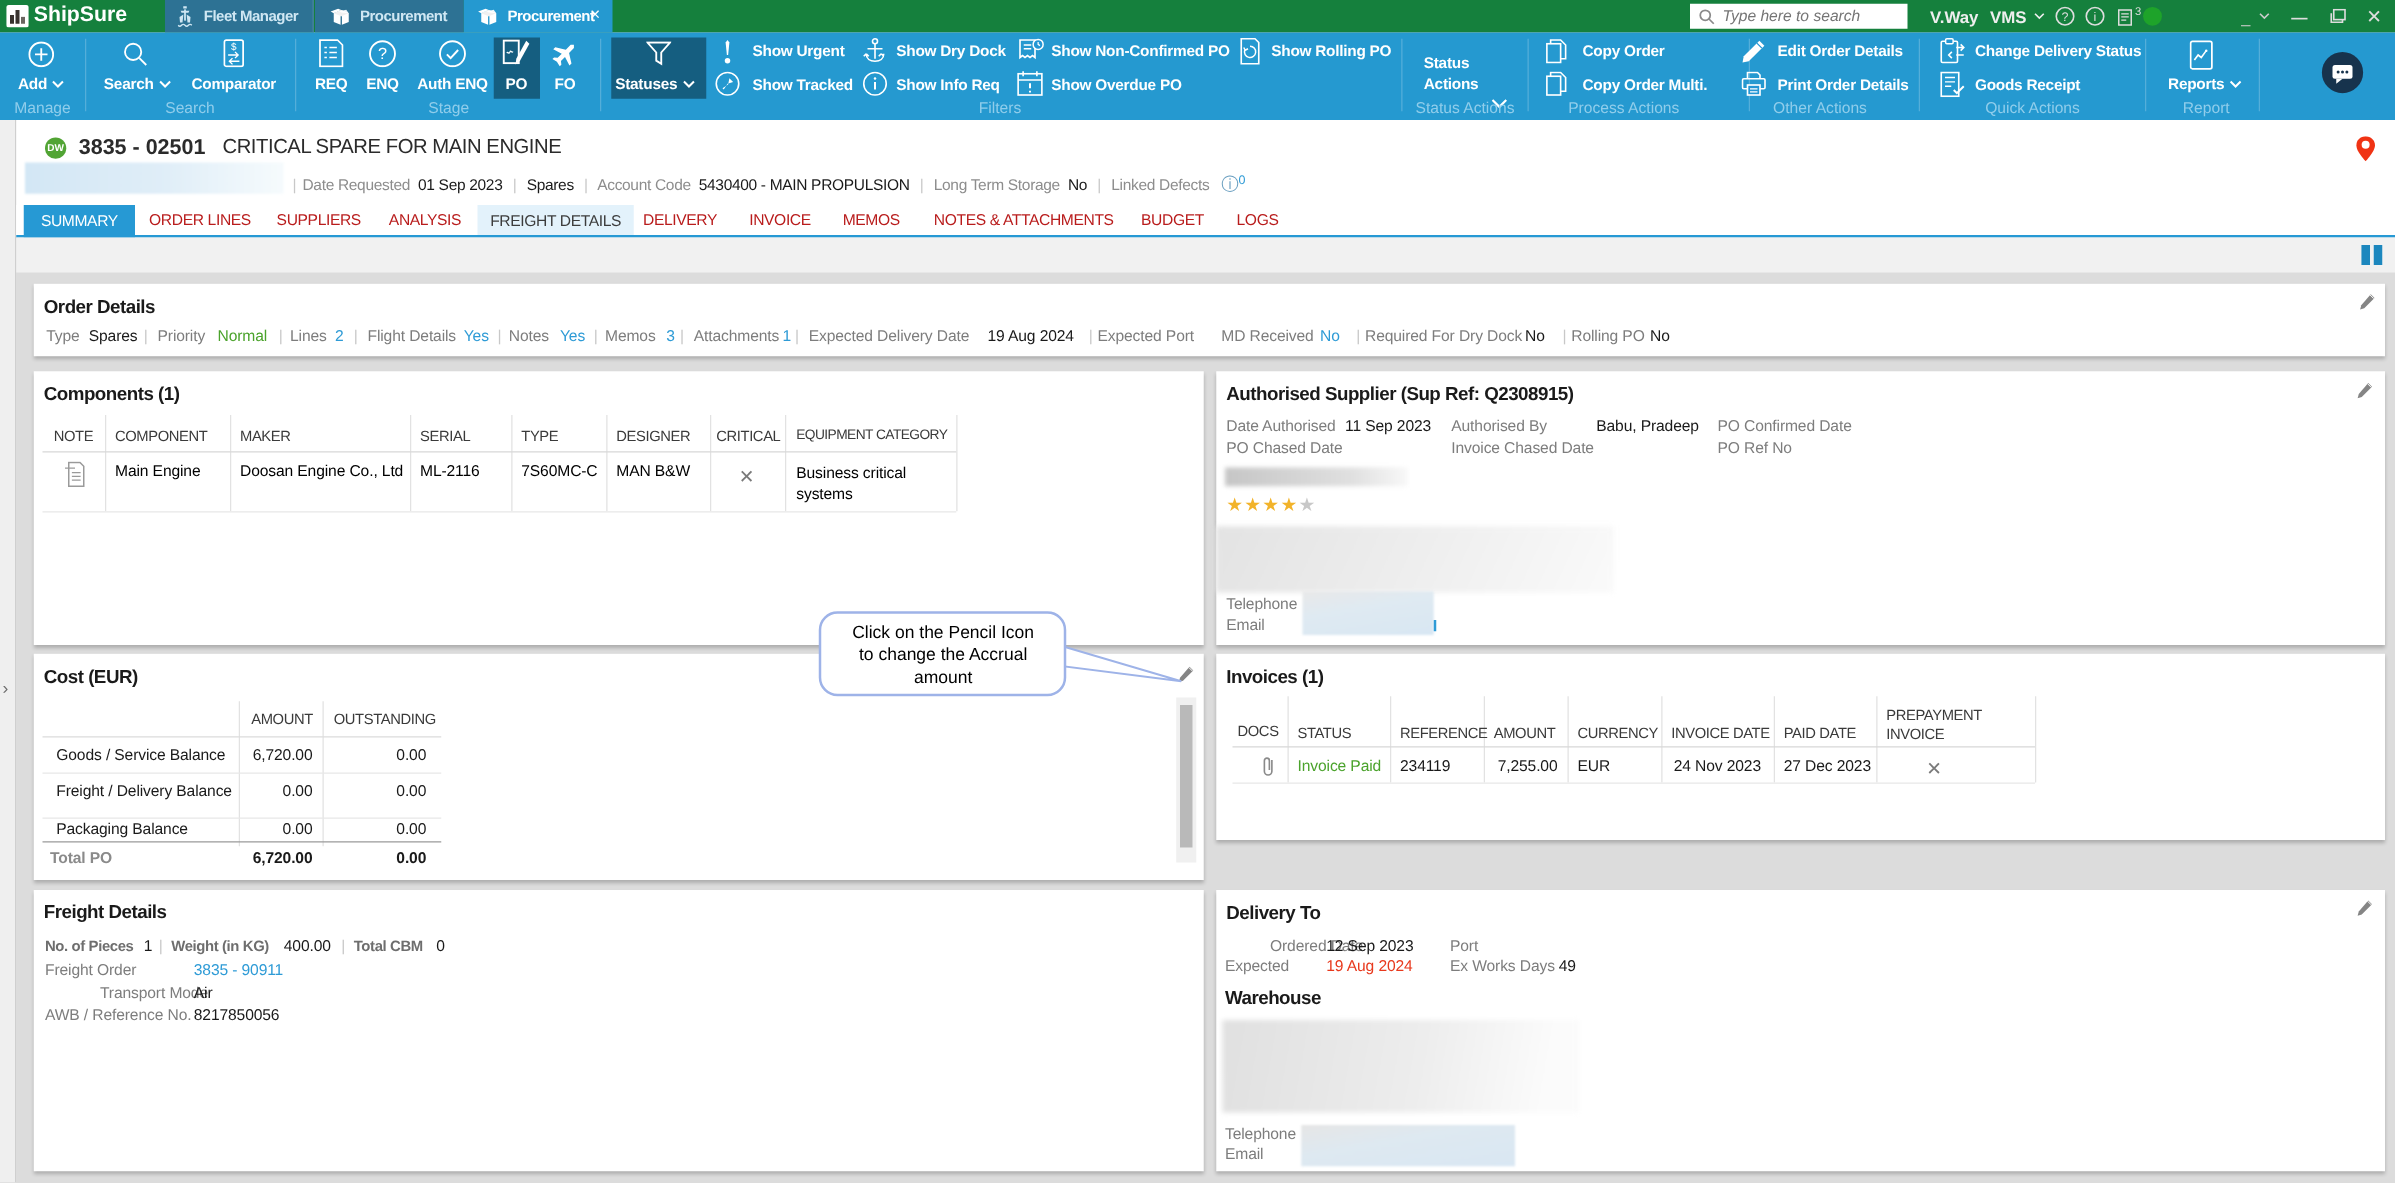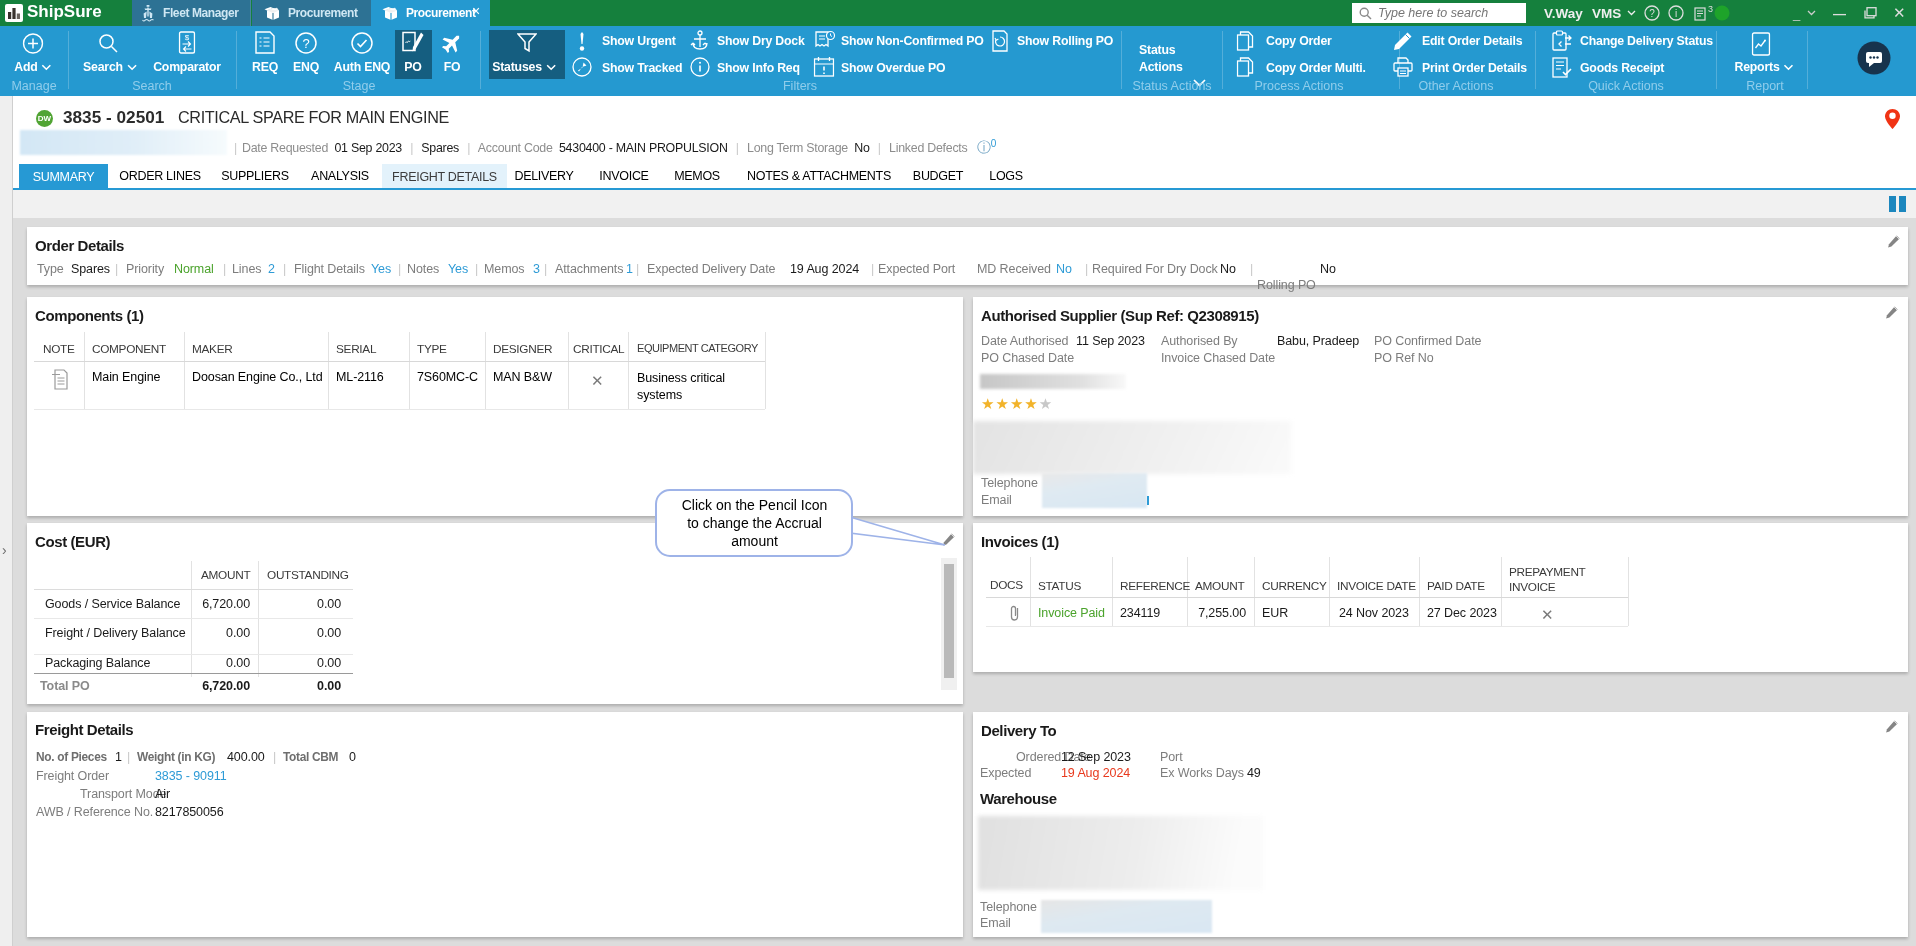--- a/index.html
+++ b/index.html
@@ -36,21 +36,21 @@
 #metarow { position:absolute; left:229px; top:139px; font-size:12.4px; letter-spacing:-0.25px; color:#1a1a1a; white-space:nowrap; }
 #metarow .g { color:#8d8d8d; }
 #metarow .sep { color:#c8c8c8; padding:0 5px; }
 
 
 #tabrow { position:absolute; left:13px; top:164px; width:1903px; height:26px; background:#fff; }
 #tabline { position:absolute; left:13px; top:188px; width:1903px; height:2px; background:#2699d4; }
 .ptab { position:absolute; top:0; height:24px; font-size:12.5px; color:#3c3c3c; display:flex; align-items:center; justify-content:center; white-space:nowrap; letter-spacing:-0.3px; }
 .ptab.active { background:#2699d4; color:#fff; height:26px; }
 .ptab.hl { background:#e3f2fb; height:26px; }
-.ptabc { position:absolute; top:0; height:24px; font-size:12.5px; color:#000000; display:flex; align-items:center; white-space:nowrap; letter-spacing:-0.3px; transform:translateX(-50%); }
+.ptabc { position:absolute; top:0; height:24px; font-size:12.5px; color:#b91c1c; display:flex; align-items:center; white-space:nowrap; letter-spacing:-0.3px; transform:translateX(-50%); }
 
 #pausestrip { position:absolute; left:13px; top:190px; width:1903px; height:28px; background:#f1f1f1; }
 #sidebar { position:absolute; left:0; top:96px; width:13px; height:850px; background:#efefef; border-right:1px solid #cfcfcf; }
 #sbchev { position:absolute; left:2px; top:542px; color:#6e6e6e; font-size:14px; }
 
 
 .panel { position:absolute; background:#fff; box-shadow:0 2px 3px rgba(0,0,0,0.22); }
 .ptitle { position:absolute; font-size:15px; font-weight:bold; color:#1a1a1a; letter-spacing:-0.4px; white-space:nowrap; }
 #p-order { left:27px; top:227px; width:1881px; height:58px; }
 #p-comp { left:27px; top:297px; width:936px; height:219px; }
@@ -396,21 +396,21 @@
   <div class="t13 lbl" style="left:620px;top:35px;">Expected Delivery Date</div>
   <div class="t13 val" style="left:763px;top:35px;">19 Aug 2024</div>
   <div class="t13 " style="left:844px;top:35px;color:#c8c8c8;">|</div>
   <div class="t13 lbl" style="left:851px;top:35px;">Expected Port</div>
   <div class="t13 lbl" style="left:950px;top:35px;">MD Received</div>
   <div class="t13 blue" style="left:1029px;top:35px;">No</div>
   <div class="t13 " style="left:1058px;top:35px;color:#c8c8c8;">|</div>
   <div class="t13 lbl" style="left:1065px;top:35px;">Required For Dry Dock</div>
   <div class="t13 val" style="left:1193px;top:35px;">No</div>
   <div class="t13 " style="left:1223px;top:35px;color:#c8c8c8;">|</div>
-  <div class="t13 lbl" style="left:1230px;top:35px;margin-top:16px;">Rolling PO</div>
+  <div class="t13 lbl" style="left:1230px;top:35px;">Rolling PO</div>
   <div class="t13 val" style="left:1293px;top:35px;">No</div>
 </div>
 
 <div class="panel" id="p-comp">
   <div class="ptitle" style="left:8px;top:10px;">Components (1)</div>
   <div class="vline" style="left:57px;top:35px;height:77px;"></div>
   <div class="vline" style="left:157px;top:35px;height:77px;"></div>
   <div class="vline" style="left:301px;top:35px;height:77px;"></div>
   <div class="vline" style="left:382px;top:35px;height:77px;"></div>
   <div class="vline" style="left:458px;top:35px;height:77px;"></div>

